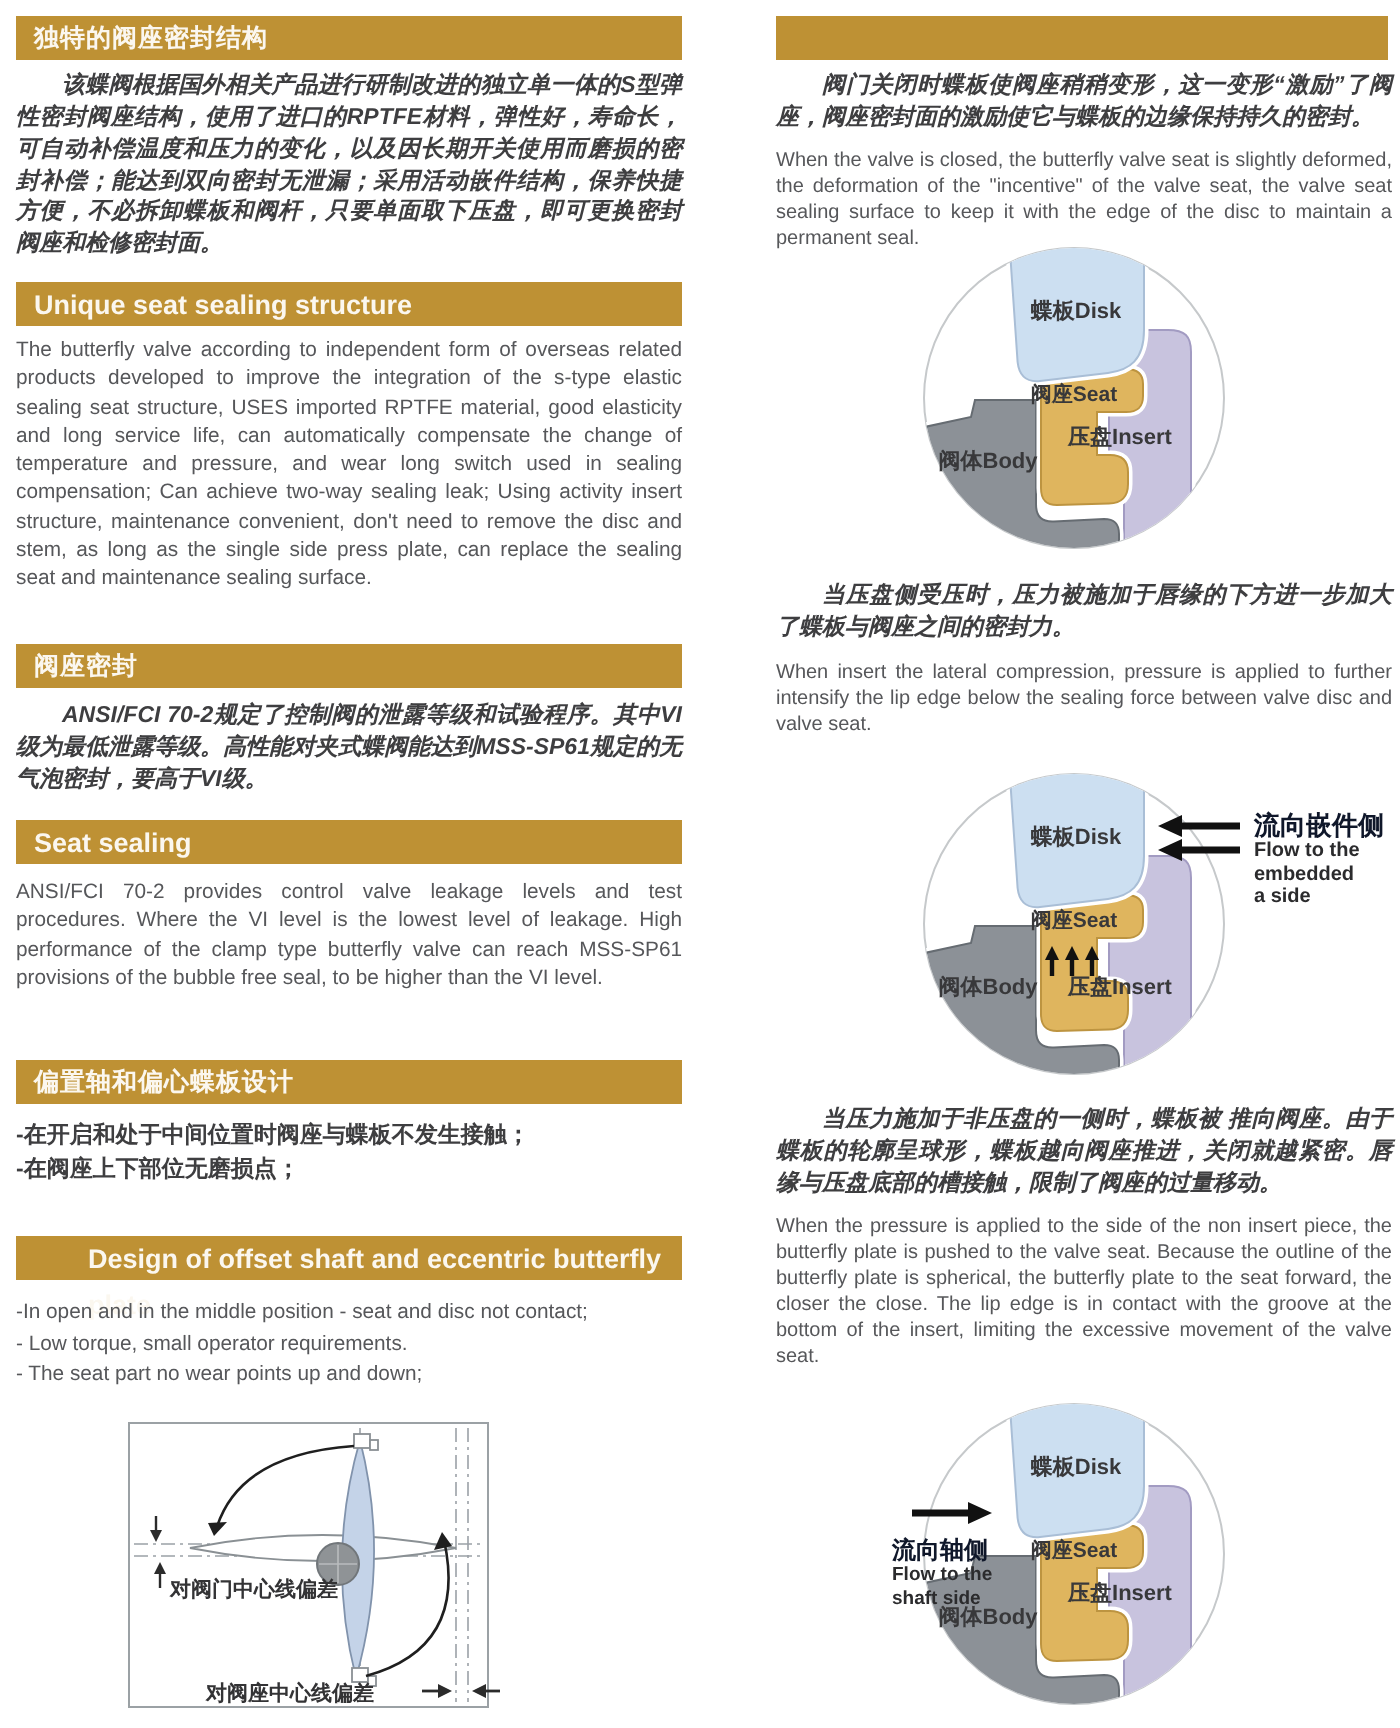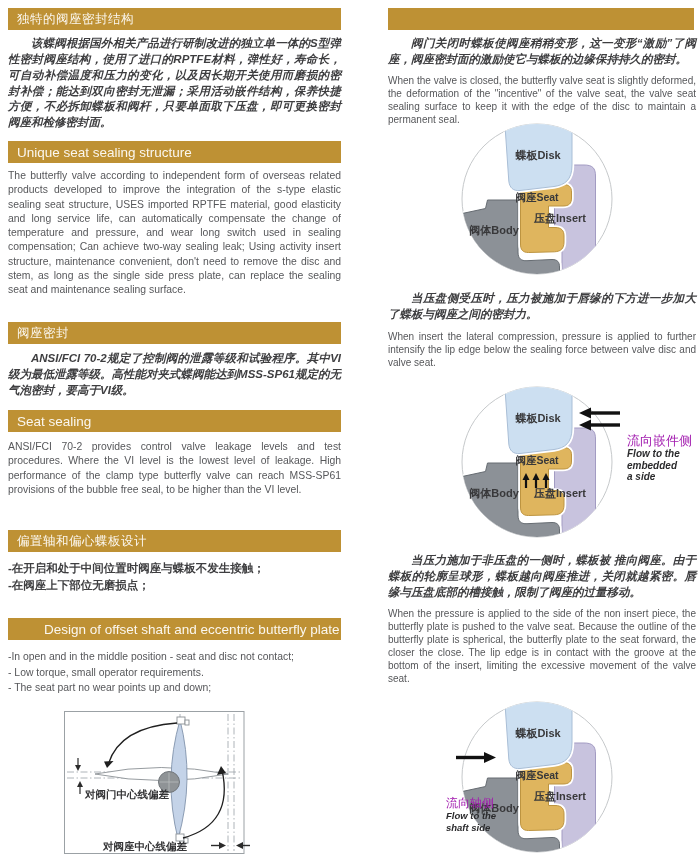--- a/index.html
+++ b/index.html
@@ -1,31 +1,31 @@
 <!DOCTYPE html>
 <html><head>
 <meta charset="utf-8">
 <style>
   html,body{margin:0;padding:0;background:#ffffff;}
   .page{position:relative;width:700px;height:864px;background:#fff;overflow:hidden;
         font-family:"Liberation Sans","DejaVu Sans",sans-serif;}
   .abs{position:absolute;}
   .bar{background:#BE9134;color:#FBF7EF;height:22px;line-height:23px;padding-left:9px;
-       font-weight:normal;box-sizing:border-box;}
+       font-weight:bold;box-sizing:border-box;}
   .bar-zh{font-size:12.5px;letter-spacing:.5px;}
   .bar-en{font-size:13.5px;}
   .p-zh{font-size:11.5px;font-weight:bold;color:#3E3E40;line-height:1.38;text-align:justify;margin:0;}
   .indent{text-indent:2em;font-style:italic;}
   .p-en{font-size:10.4px;color:#56575A;line-height:1.37;text-align:justify;margin:0;}
   .p-en-r{font-size:10px;color:#56575A;line-height:1.3;text-align:justify;margin:0;}
   .bl-zh{font-size:11.5px;font-weight:bold;color:#3E3E40;line-height:1.45;}
   .bl-en{font-size:10.4px;color:#56575A;line-height:1.5;}
   .flow-note{display:flex;align-items:flex-start;}
-  .flow-zh{font-size:13px;font-weight:normal;color:#a21caf;line-height:14px;white-space:nowrap;margin-top:28px;}
-  .flow-en{font-size:10px;font-weight:bold;color:#2B2B2D;line-height:11.5px;white-space:nowrap;font-style:italic;}
+  .flow-zh{font-size:13px;font-weight:bold;color:#0f172a;line-height:14px;white-space:nowrap;}
+  .flow-en{font-size:10px;font-weight:bold;color:#2B2B2D;line-height:11.5px;white-space:nowrap;}
   svg text{font-family:"Liberation Sans","DejaVu Sans",sans-serif;}
   .vlabel{font-size:11px;font-weight:bold;fill:#38383A;text-anchor:middle;}
   .vlabel-s{font-size:10.5px;font-weight:bold;fill:#38383A;text-anchor:middle;}
   .dlabel{font-size:10.5px;font-weight:bold;fill:#333335;}
   .halo{fill:#fff;stroke:#fff;stroke-width:4.5;}
   .sh-disk{fill:#CCDFF1;stroke:#A9BED6;stroke-width:1;}
   .sh-seat{fill:#DFB55E;stroke:#BD9440;stroke-width:1;}
   .sh-body{fill:#8C9197;stroke:#666C72;stroke-width:1;}
   .sh-insert{fill:#C8C3DE;stroke:#A29BC2;stroke-width:1;}
   .cline{stroke:#9BA1A7;stroke-width:0.8;fill:none;stroke-dasharray:7 2.5 1.5 2.5;}

